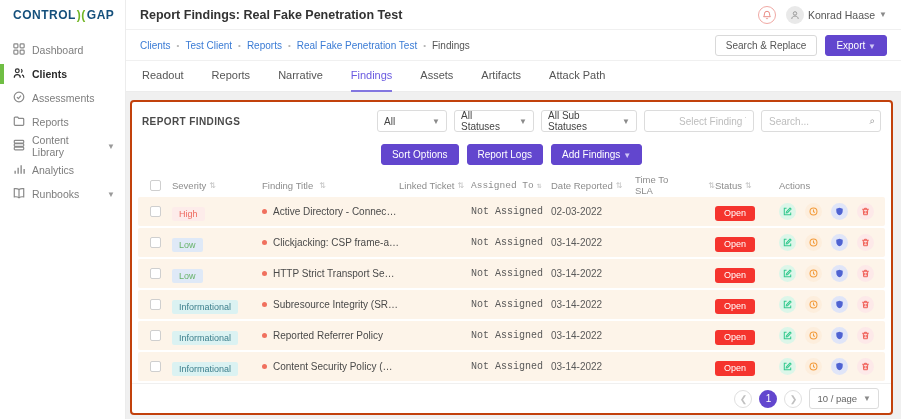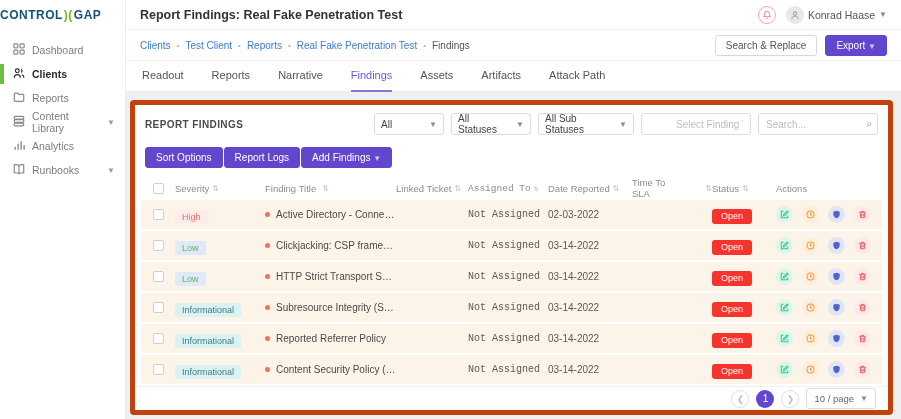--- a/index.html
+++ b/index.html
@@ -3,21 +3,21 @@
 <meta charset="utf-8">
 <style>
   * { margin:0; padding:0; box-sizing:border-box; }
   html,body { width:901px; height:419px; overflow:hidden; }
   body { font-family:"Liberation Sans", sans-serif; background:#f0f0f0; color:#414141; }
 
   .app { display:flex; width:901px; height:419px; }
 
   
   .sidebar { width:126px; background:#fff; border-right:1px solid #ececec; flex-shrink:0; display:flex; flex-direction:column; }
-  .logo { height:30px; display:flex; align-items:center; font-weight:bold; font-size:12px; letter-spacing:.5px; }
+  .logo { height:30px; display:flex; align-items:center; padding-left:13px; font-weight:bold; font-size:12px; letter-spacing:.5px; }
   .logo .navy { color:#15507c; } .logo .green { color:#72b626; font-weight:bold; padding:0 1px; }
   .nav { padding-top:8px; }
   .nav-item { position:relative; display:flex; align-items:center; gap:7px; height:24px; padding-left:13px; font-size:10.5px; color:#7d7d7d; cursor:pointer; }
   .nav-item svg { stroke:#8a8a8a; }
   .nav-item.active { color:#2b2b2b; font-weight:bold; }
   .nav-item.active svg { stroke:#2b2b2b; }
   .nav-item.active::before { content:""; position:absolute; left:0; top:2px; bottom:2px; width:4px; background:#6fbe44; }
   .nav-item .chev { margin-left:auto; margin-right:10px; color:#9a9a9a; font-size:8px; }
 
   
@@ -39,35 +39,35 @@
   .btn { font-family:inherit; font-size:10px; border-radius:3px; height:21px; padding:0 10px; cursor:pointer; }
   .btn-ghost { background:#fff; border:1px solid #d9d9d9; color:#555; }
   .btn-purple { background:#6246ce; border:1px solid #6246ce; color:#fff; }
 
   .tabbar { height:31px; background:#fff; border-bottom:1px solid #ececec; display:flex; align-items:center; gap:28px; padding:0 16px; }
   .tab { font-size:11px; color:#555; height:31px; display:flex; align-items:center; cursor:pointer; border-bottom:2px solid transparent; }
   .tab.active { color:#6a5ae0; border-bottom-color:#8276e0; }
 
   
   .content { flex:1; background:#f0f0f0; padding:8px 8px 0 4px; }
-  .card { background:#fff; border:5px solid #c2410c; border-radius:4px; height:315px; display:flex; flex-direction:column; }
+  .card { background:#fff; border:2px solid #c2410c; border-radius:4px; height:315px; display:flex; flex-direction:column; }
 
   .filters { display:flex; align-items:center; padding:8px 10px 6px 10px; gap:7px; }
   .section-title { font-size:10px; font-weight:bold; letter-spacing:.4px; color:#4a4a4a; margin-right:auto; }
   .select { display:flex; align-items:center; justify-content:space-between; border:1px solid #dcdcdc; border-radius:3px; height:22px; font-size:10px; color:#444; padding:0 6px; background:#fff; cursor:pointer; }
   .select .chev-dn { margin-left:6px; }
   .sel-type { width:70px; } .sel-status { width:80px; } .sel-sub { width:96px; }
   .input { border:1px solid #dcdcdc; border-radius:3px; height:22px; font-size:10px; padding:0 7px; font-family:inherit; color:#444; outline:none; }
   .input::placeholder { color:#bdbdbd; }
   .inp-tags { width:110px;padding-left:34px; }
   .search-wrap { position:relative; }
   .inp-search { width:120px; padding-right:20px; }
   .search-ico { position:absolute; right:6px; top:5px; color:#8a8a8a; font-size:10px; }
 
-  .actionrow { display:flex; justify-content:flex-start; gap:1px; padding:6px 10px 8px 10px; }
+  .actionrow { display:flex; justify-content:center; gap:8px; padding:6px 10px 8px 10px; }
 
   
   .tbl { flex:1; display:flex; flex-direction:column; padding:0 6px; }
   .tr { display:flex; align-items:center; }
   .th-row { height:24px; }
   .th { font-size:9.5px; color:#8c8c8c; display:flex; align-items:center; gap:3px; }
   .sorter { color:#c2c2c2; font-size:8px; }
   .c-check { width:34px; display:flex; justify-content:center; }
   .c-sev { width:90px; }
   .c-title { flex:1; display:flex; align-items:center; gap:6px; min-width:0; }
@@ -120,20 +120,27 @@
         <span>Dashboard</span>
       </div>
       <div class="nav-item active">
         <span><svg width="12" height="12" viewBox="0 0 14 14" fill="none" stroke-width="1.4">
               <circle cx="5" cy="4.5" r="2.2"></circle>
               <path d="M1.5 12.5c0-2.2 1.6-3.6 3.5-3.6s3.5 1.4 3.5 3.6"></path>
               <path d="M9.5 2.6a2.2 2.2 0 0 1 0 3.8"></path>
               <path d="M10.5 9.2c1.4.4 2.2 1.6 2.2 3.3"></path>
             </svg></span>
         <span>Clients</span>
+      </div>
+      <div class="nav-item">
+        <span><svg width="12" height="12" viewBox="0 0 14 14" fill="none" stroke-width="1.4">
+              <circle cx="7" cy="7" r="5.6"></circle>
+              <path d="M4.6 7.2l1.7 1.7 3-3.4"></path>
+            </svg></span>
+        <span>Assessments</span>
       </div>
       <div class="nav-item">
         <span><svg width="12" height="12" viewBox="0 0 14 14" fill="none" stroke-width="1.4">
               <path d="M1.5 3.5c0-.6.4-1 1-1h3l1.2 1.5h4.8c.6 0 1 .4 1 1v6c0 .6-.4 1-1 1h-9c-.6 0-1-.4-1-1v-7.5z"></path>
             </svg></span>
         <span>Reports</span>
       </div>
       <div class="nav-item">
         <span><svg width="12" height="12" viewBox="0 0 14 14" fill="none" stroke-width="1.4">
               <rect x="1.5" y="1.5" width="11" height="3.2" rx="1"></rect>

